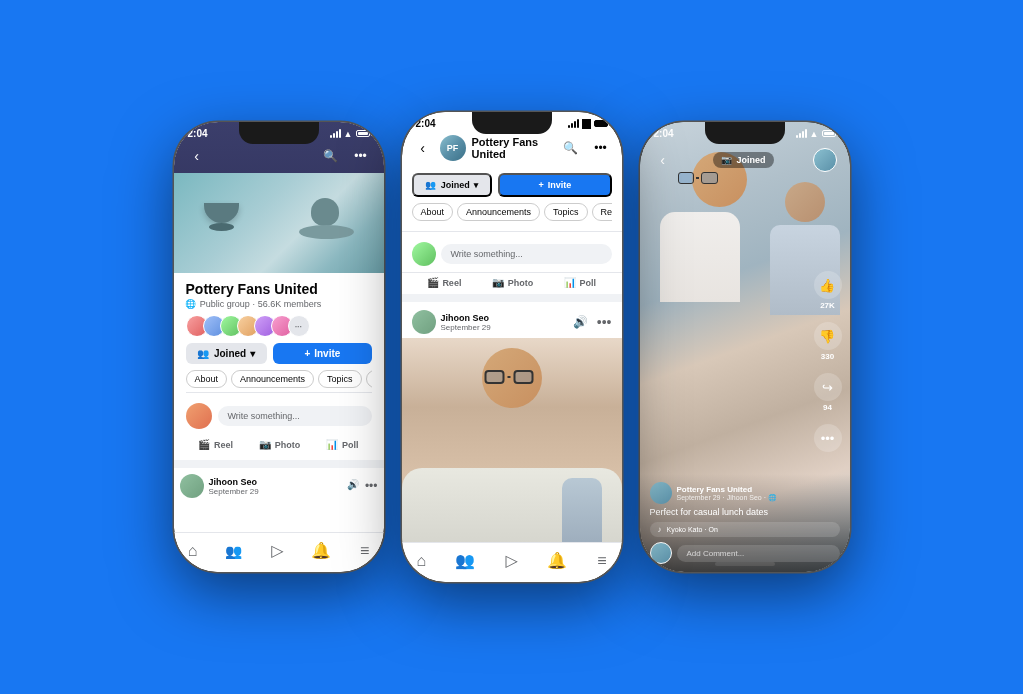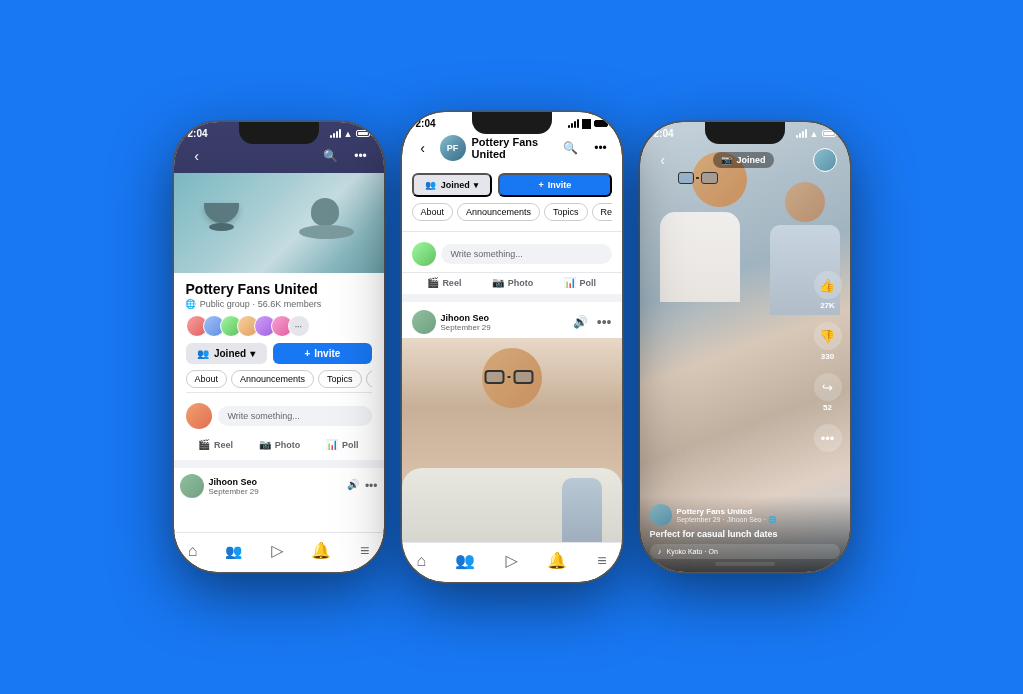--- a/index.html
+++ b/index.html
@@ -752,21 +752,21 @@
     }
 
     .phone3-group-meta {
       font-size: 7px;
       color: rgba(255,255,255,0.8);
     }
 
     .phone3-caption {
       font-size: 9px;
       color: #fff;
-      font-weight: 700;
+      font-weight: 400;
       margin-bottom: 5px;
     }
 
     .phone3-music-bar {
       display: flex;
       align-items: center;
       gap: 5px;
       background: rgba(255,255,255,0.15);
       border-radius: 12px;
       padding: 3px 8px;
@@ -1130,21 +1130,21 @@
         <div class="action-item">
           <div class="action-circle">👍</div>
           <span class="action-count">27K</span>
         </div>
         <div class="action-item">
           <div class="action-circle">👎</div>
           <span class="action-count">330</span>
         </div>
         <div class="action-item">
           <div class="action-circle">↪</div>
-          <span class="action-count">52</span>
+          <span class="action-count">94</span>
         </div>
         <div class="action-item">
           <div class="action-circle">•••</div>
         </div>
       </div>
 
       <div class="phone3-bottom">
 
         <div class="phone3-group-info">
           <div class="phone3-group-avatar"></div>
@@ -1159,19 +1159,25 @@
           </div>
         </div>
 
         <div class="phone3-caption">Perfect for casual lunch dates</div>
 
         <div class="phone3-music-bar">
           <span class="music-note">♪</span>
           <span class="music-text">Kyoko Kato · On</span>
         </div>
 
+        <div class="phone3-comment-bar">
+          <div class="phone3-avatar" style="width:22px;height:22px;"></div>
+          <div class="comment-input">
+            <span>Add Comment...</span>
+          </div>
+        </div>
       </div>
 
       <div class="white-bottom-indicator"></div>
     </div>
   </div>
 
 </div>
 
 </body></html>

